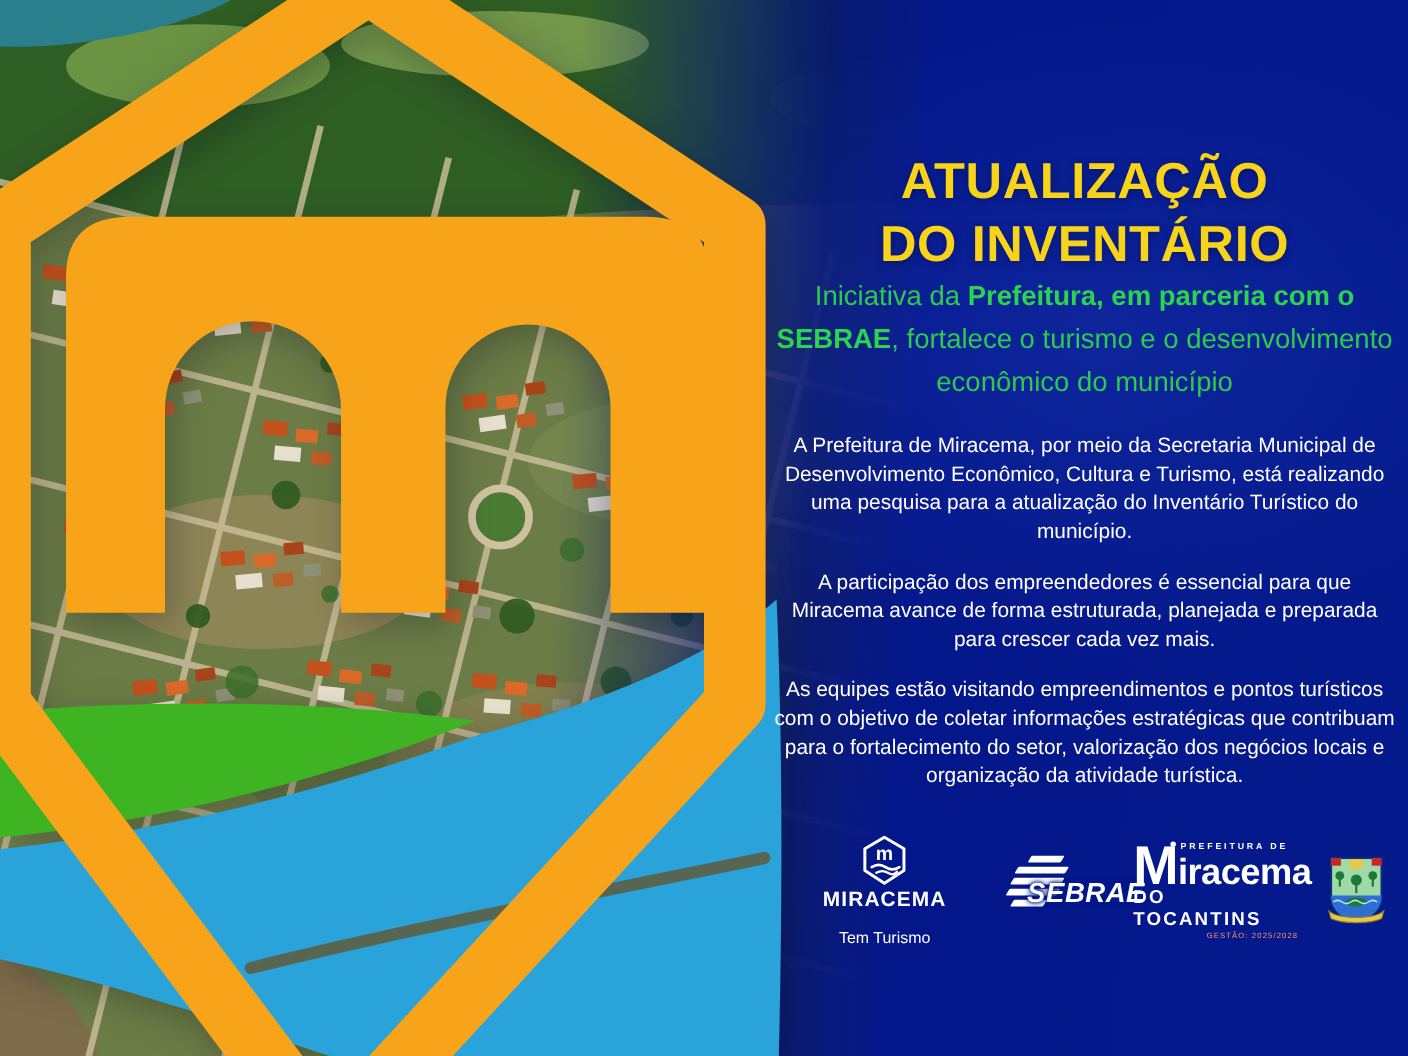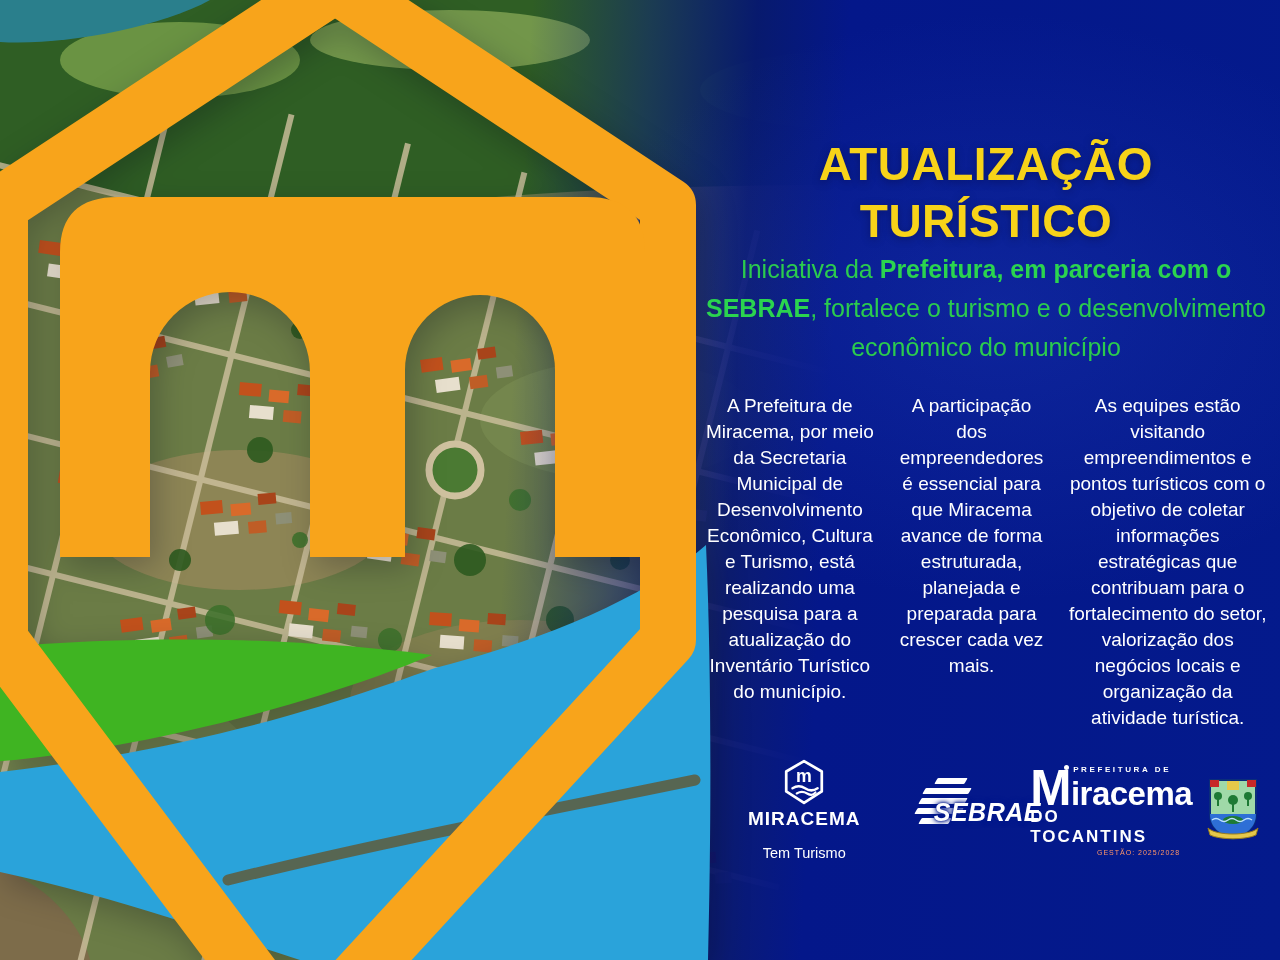--- a/index.html
+++ b/index.html
@@ -27,21 +27,21 @@
   .title{
     margin-top:136px;font-weight:bold;font-size:46px;line-height:57px;
     color:#f7d319;letter-spacing:.5px;
     text-shadow:0 2px 8px rgba(0,0,40,.35);
   }
   .title span{display:block;}
   .subtitle{
     font-size:25px;line-height:39px;color:#2bcb4e;font-weight:500;
   }
   .subtitle .bld{font-weight:bold;color:#2bd44f;}
-  .paras{margin-top:26px;display:flex;flex-direction:row;gap:20px;}
+  .paras{margin-top:26px;display:flex;flex-direction:column;gap:20px;}
   .paras p{margin:0;font-size:19px;line-height:26px;color:#ffffff;padding:0 2px;}
 
   
   .footer{
     position:absolute;top:760px;left:748px;width:512px;height:100px;
     display:flex;align-items:center;justify-content:space-between;color:#fff;
   }
   .lg{display:flex;flex-direction:column;align-items:center;}
   .lg-miracema .nm{font-size:19px;font-weight:bold;letter-spacing:1px;margin-top:3px;}
   .lg-miracema .tg{font-size:14.5px;margin-top:15px;}
@@ -179,21 +179,21 @@
     <polygon points="335,-15 668,205 668,640 300,1040 0,640 0,205" fill="none" stroke="#F8A41B" stroke-width="56" stroke-linejoin="round"></polygon>
 
     <path d="M 60,557 L 60,252 Q 60,197 118,197 L 587,197 Q 645,197 645,252 L 645,557
              L 555,557 L 555,370 A 75,75 0 0 0 405,370 L 405,557
              L 310,557 L 310,372 A 80,80 0 0 0 150,372 L 150,557 Z" fill="#F8A41B"></path>
   </svg>
 
   <div class="content">
     <div class="title">
       <span>ATUALIZAÇÃO</span>
-      <span>TURÍSTICO</span>
+      <span>DO INVENTÁRIO</span>
     </div>
     <div class="subtitle"><span>Iniciativa da </span><span class="bld">Prefeitura, em parceria com o SEBRAE</span><span>, fortalece o turismo e o desenvolvimento econômico do município</span>
     </div>
     <div class="paras">
       <p>A Prefeitura de Miracema, por meio da Secretaria Municipal de Desenvolvimento Econômico, Cultura e Turismo, está realizando uma pesquisa para a atualização do Inventário Turístico do município.</p>
       <p>A participação dos empreendedores é essencial para que Miracema avance de forma estruturada, planejada e preparada para crescer cada vez mais.</p>
       <p>As equipes estão visitando empreendimentos e pontos turísticos com o objetivo de coletar informações estratégicas que contribuam para o fortalecimento do setor, valorização dos negócios locais e organização da atividade turística.</p>
     </div>
   </div>
 

